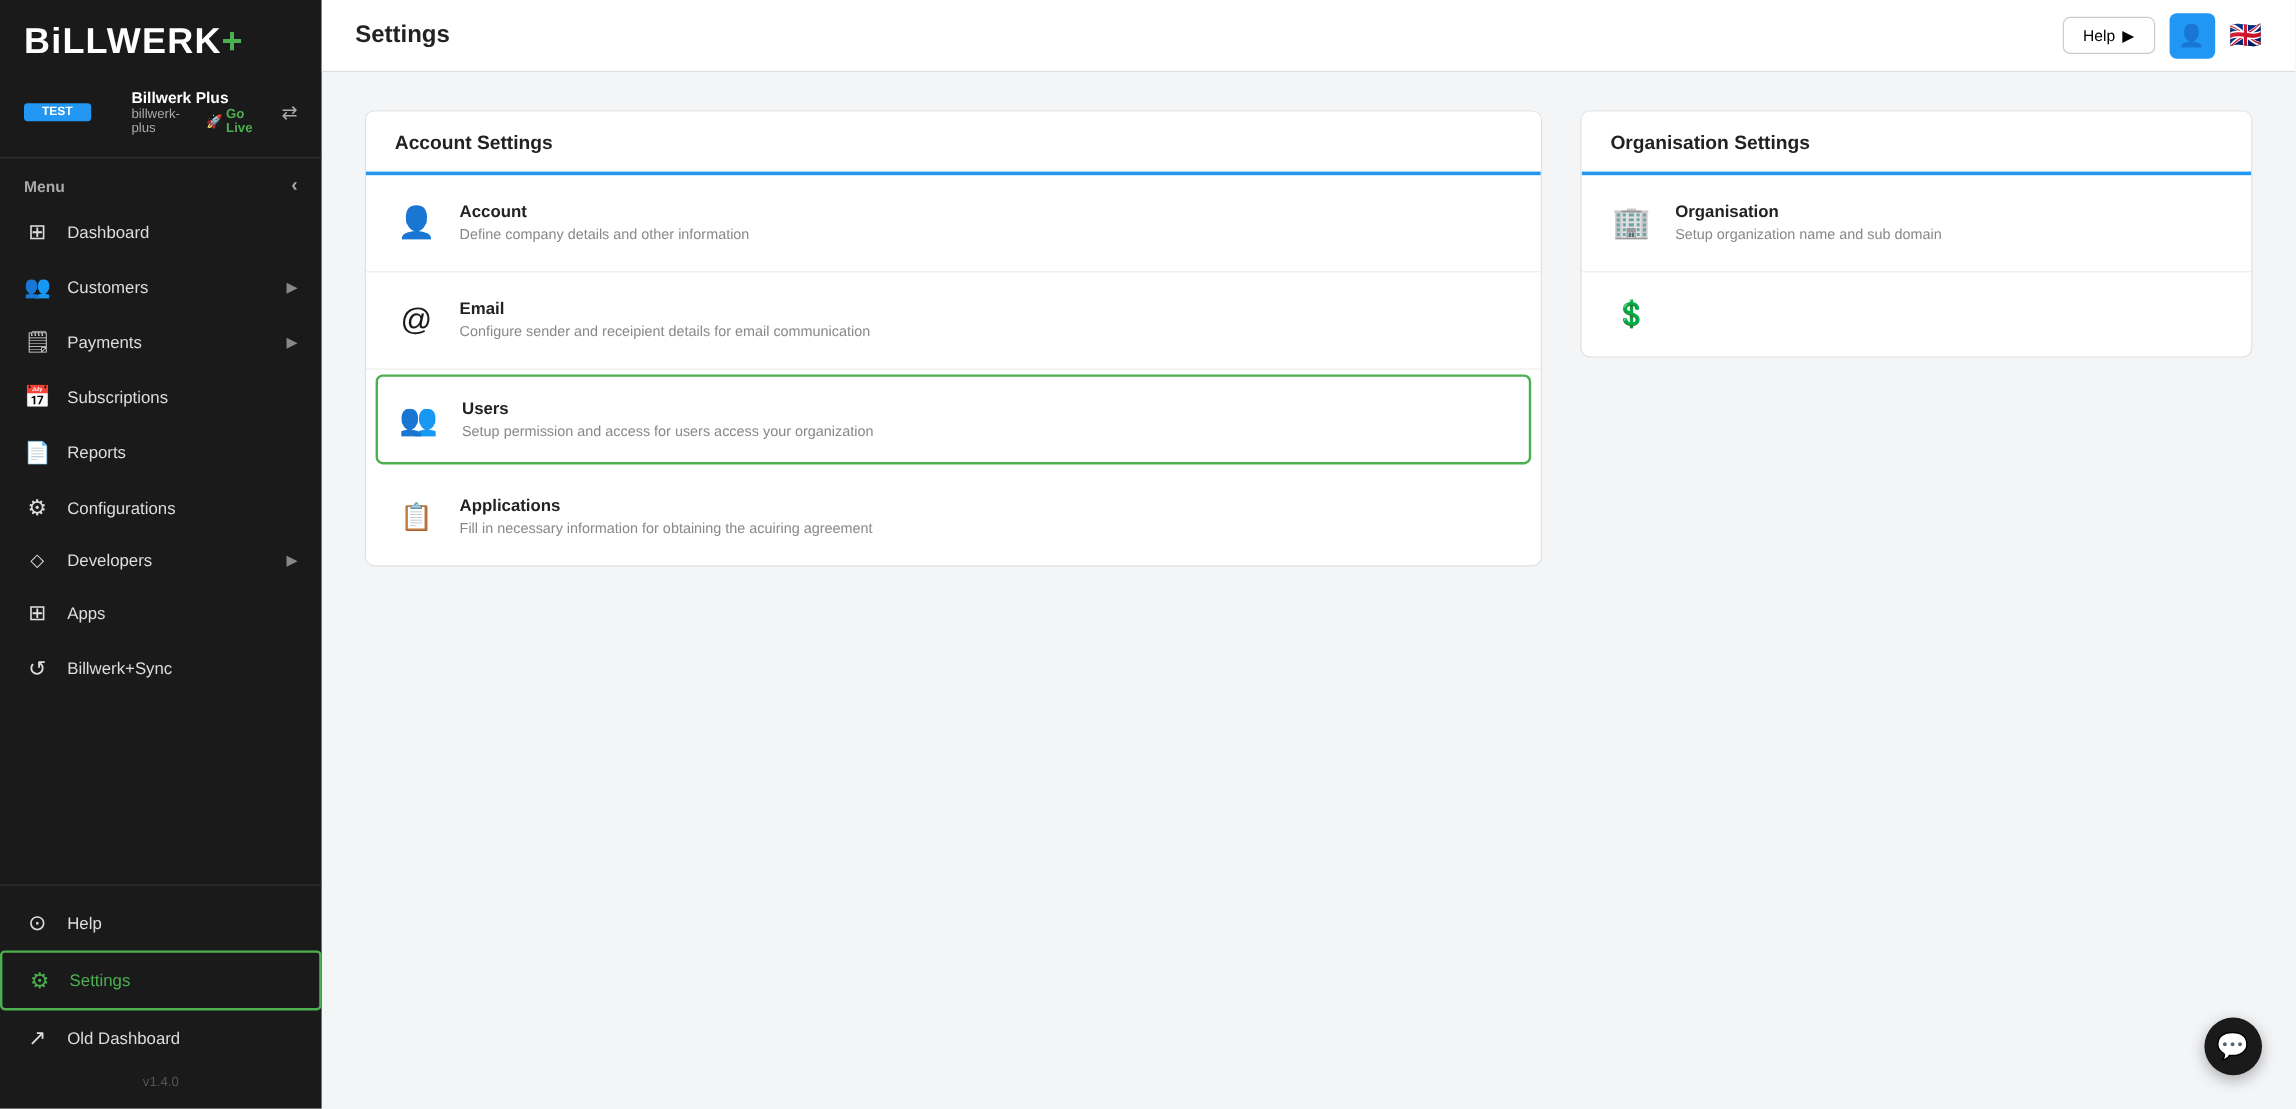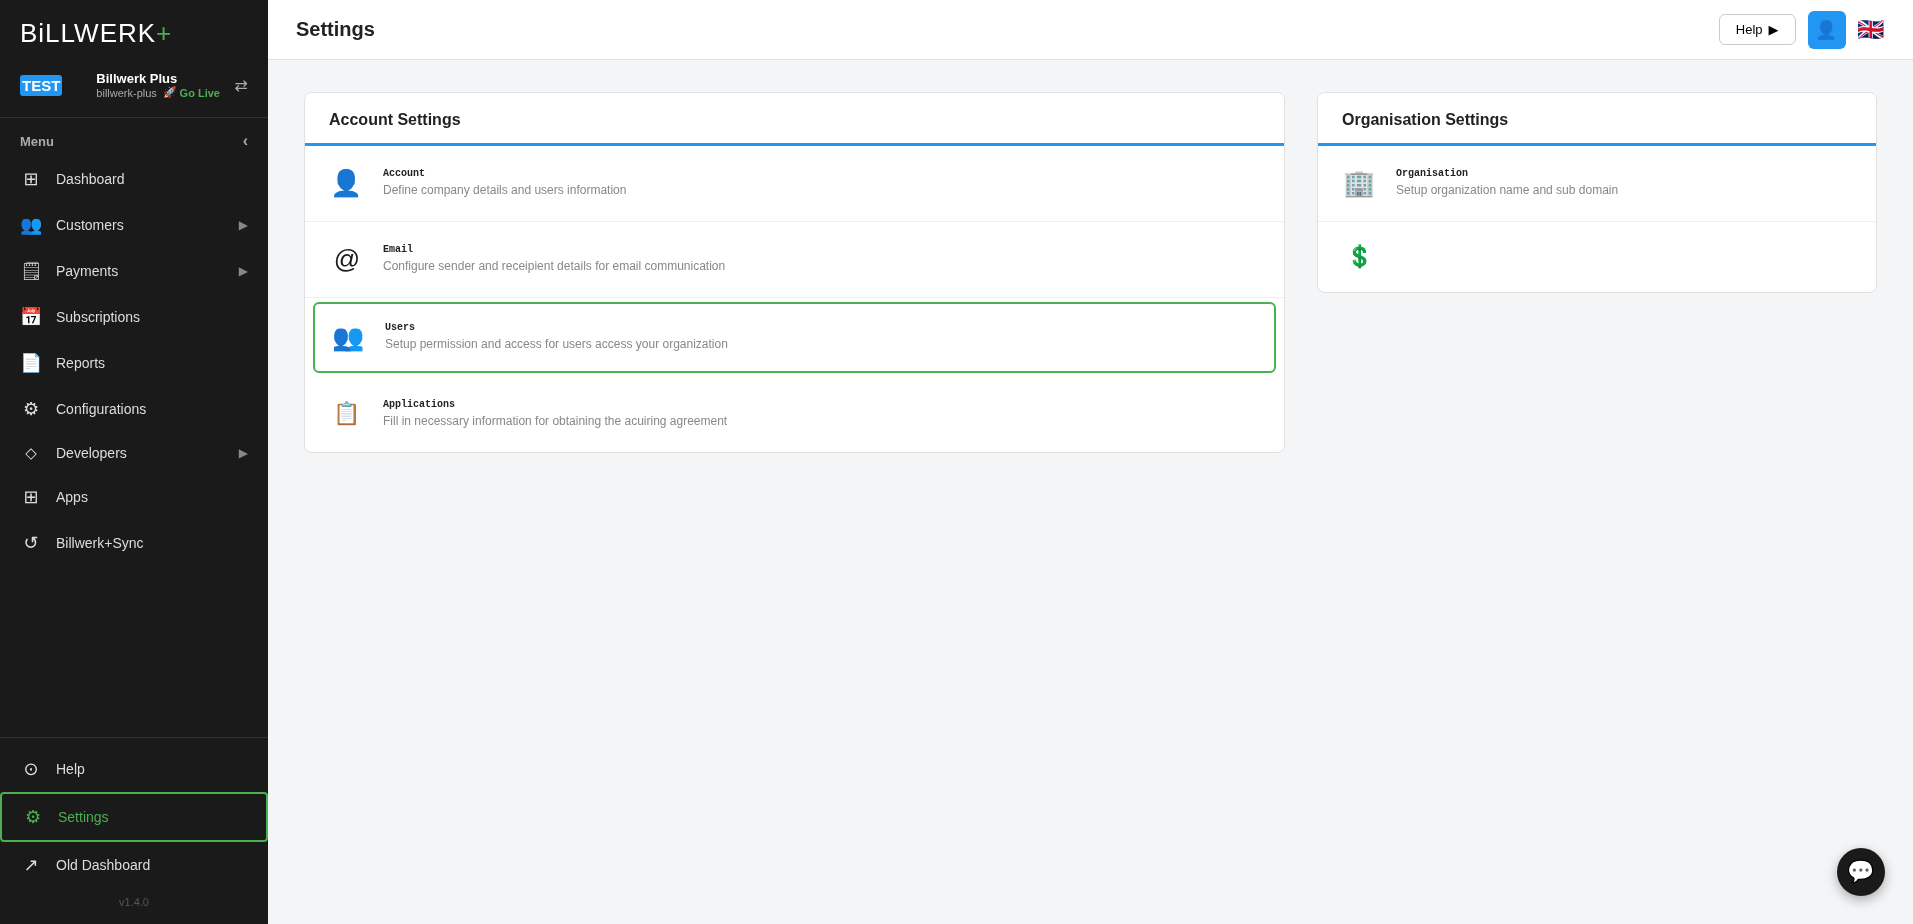--- a/index.html
+++ b/index.html
@@ -16,38 +16,38 @@
       height: 100vh;
       overflow-y: auto;
     }
     .sidebar-logo {
       padding: 18px 20px 14px 20px;
       display: flex;
       align-items: center;
       gap: 8px;
     }
     .logo-text {
-      font-size: 26px;
-      font-weight: 400;
+      font-size: 30px;
+      font-weight: 700;
       color: #fff;
       letter-spacing: 1px;
     }
     .logo-plus { color: #4caf50; }
     .sidebar-account {
       padding: 8px 20px 14px 20px;
       display: flex;
       align-items: center;
       gap: 10px;
     }
     .test-badge {
       background: #2196f3;
       color: #fff;
-      font-size: 15px;
-      font-weight: 700;
-      padding: 2px 2px;
+      font-size: 10px;
+      font-weight: 700;
+      padding: 2px 15px;
       border-radius: 3px;
     }
     .account-name { font-size: 13px; font-weight: 600; }
     .account-sub { font-size: 11px; color: #aaa; }
     .go-live {
       color: #4caf50;
       font-size: 11px;
       font-weight: 600;
       display: flex;
       align-items: center;
@@ -188,25 +188,24 @@
     }
     .settings-item-icon {
       font-size: 26px;
       color: #1a1a1a;
       width: 36px;
       text-align: center;
       flex-shrink: 0;
     }
     .settings-item-content {}
     .settings-item-title {
-      font-size: 10px;
+      font-size: 14px;
       font-weight: 700;
       color: #222;
       margin-bottom: 3px;
-      font-family: Liberation Mono, monospace;
     }
     .settings-item-desc {
       font-size: 12px;
       color: #888;
       line-height: 1.4;
     }
 
     
     .chat-bubble {
       position: fixed;
@@ -336,21 +335,21 @@
 
   <div class="content-area">
 
     <div class="settings-card">
       <div class="settings-card-header">Account Settings</div>
 
       <div class="settings-item">
         <span class="settings-item-icon">👤</span>
         <div class="settings-item-content">
           <div class="settings-item-title">Account</div>
-          <div class="settings-item-desc">Define company details and users information</div>
+          <div class="settings-item-desc">Define company details and other information</div>
         </div>
       </div>
 
       <div class="settings-item">
         <span class="settings-item-icon">@</span>
         <div class="settings-item-content">
           <div class="settings-item-title">Email</div>
           <div class="settings-item-desc">Configure sender and receipient details for email communication</div>
         </div>
       </div>

